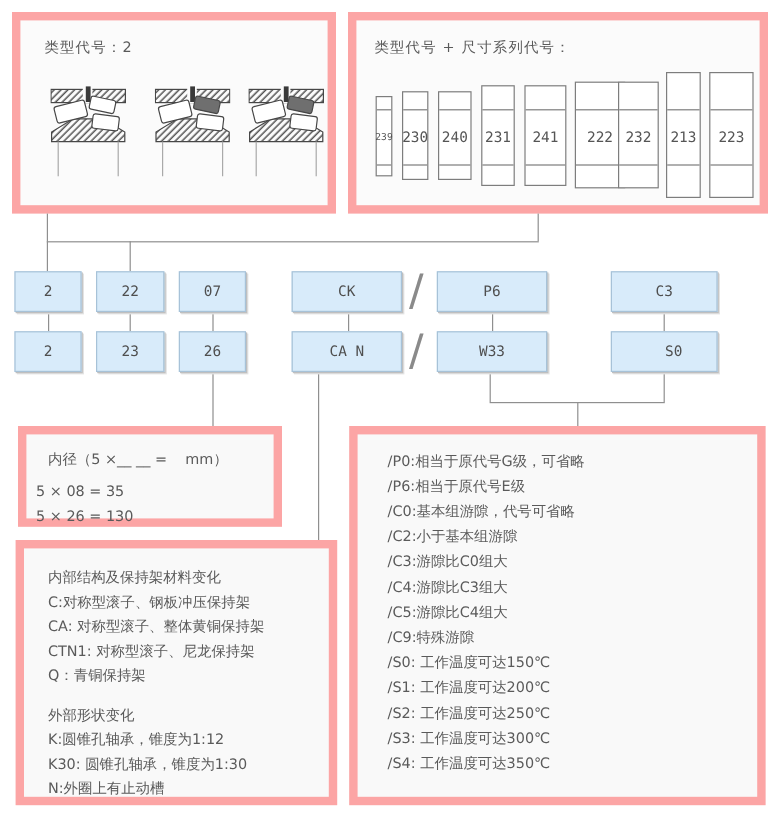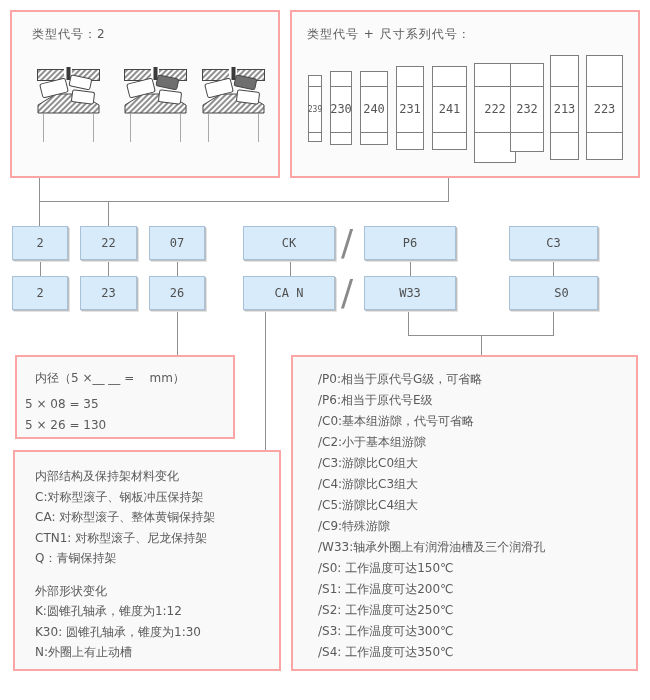--- a/index.html
+++ b/index.html
@@ -1,21 +1,21 @@
 <!DOCTYPE html>
 <html><head>
 <meta charset="utf-8">
 <style>
   html,body{margin:0;padding:0;background:#fff;}
   .canvas{
     position:relative;width:650px;height:700px;background:#fff;overflow:hidden;
     font-family:"DejaVu Sans","Liberation Sans",sans-serif;color:#5a5a5a;
   }
   
-  .panel{position:absolute;background:#f9f9f9;border:2px solid #fca5a5;box-sizing:border-box;}
+  .panel{position:absolute;background:#f9f9f9;border:7px solid #fca5a5;box-sizing:border-box;}
   .panel.light{background:#fbfbfb;}
   .panel-title{position:absolute;font-size:12px;letter-spacing:1px;color:#5a5a5a;white-space:pre;}
   
   .v{position:absolute;width:1px;background:#8f8f8f;}
   .h{position:absolute;height:1px;background:#8f8f8f;}
   
   .code-box{
     position:absolute;height:34px;box-sizing:border-box;
     background:#d8ebfa;border:1px solid #a7c2d8;
     box-shadow:1px 1px 0 #bfbfbf,2px 2px 0 #e3e3e3;
@@ -137,21 +137,21 @@
         <div class="series-block" style="left: 104px; top: 54px; width: 28px; height: 84px;">
           <div class="series-band-line" style="top: 19px;"></div>
           <div class="series-band-line" style="top: 65px;"></div>
           <div class="series-label" style="top: 19px; height: 46px; font-size: 12px;">231</div>
         </div>
         <div class="series-block" style="left: 140px; top: 54px; width: 35px; height: 84px;">
           <div class="series-band-line" style="top: 19px;"></div>
           <div class="series-band-line" style="top: 65px;"></div>
           <div class="series-label" style="top: 19px; height: 46px; font-size: 12px;">241</div>
         </div>
-        <div class="series-block" style="left: 182px; top: 51px; width: 26px; height: 100px; padding-left: 40px;">
+        <div class="series-block" style="left: 182px; top: 51px; width: 26px; height: 89px; padding-left: 40px;">
           <div class="series-band-line" style="top: 22px;"></div>
           <div class="series-band-line" style="top: 68px;"></div>
           <div class="series-label" style="top: 22px; height: 46px; font-size: 12px;">222</div>
         </div>
         <div class="series-block" style="left: 218px; top: 51px; width: 34px; height: 89px;">
           <div class="series-band-line" style="top: 22px;"></div>
           <div class="series-band-line" style="top: 68px;"></div>
           <div class="series-label" style="top: 22px; height: 46px; font-size: 12px;">232</div>
         </div>
         <div class="series-block" style="left: 258px; top: 43px; width: 29px; height: 105px;">
@@ -230,21 +230,20 @@
   <div class="panel" style="left:291px;top:355px;width:347px;height:316px;">
     <div style="position:absolute;left:25px;top:12px;line-height:21px;">
         <div class="text-line">/P0:相当于原代号G级，可省略</div>
         <div class="text-line">/P6:相当于原代号E级</div>
         <div class="text-line">/C0:基本组游隙，代号可省略</div>
         <div class="text-line">/C2:小于基本组游隙</div>
         <div class="text-line">/C3:游隙比C0组大</div>
         <div class="text-line">/C4:游隙比C3组大</div>
         <div class="text-line">/C5:游隙比C4组大</div>
         <div class="text-line">/C9:特殊游隙</div>
-        <div class="text-line">/W33:轴承外圈上有润滑油槽及三个润滑孔</div>
         <div class="text-line">/S0: 工作温度可达150℃</div>
         <div class="text-line">/S1: 工作温度可达200℃</div>
         <div class="text-line">/S2: 工作温度可达250℃</div>
         <div class="text-line">/S3: 工作温度可达300℃</div>
         <div class="text-line">/S4: 工作温度可达350℃</div>
       </div>
   </div>
 
 </div>
 

